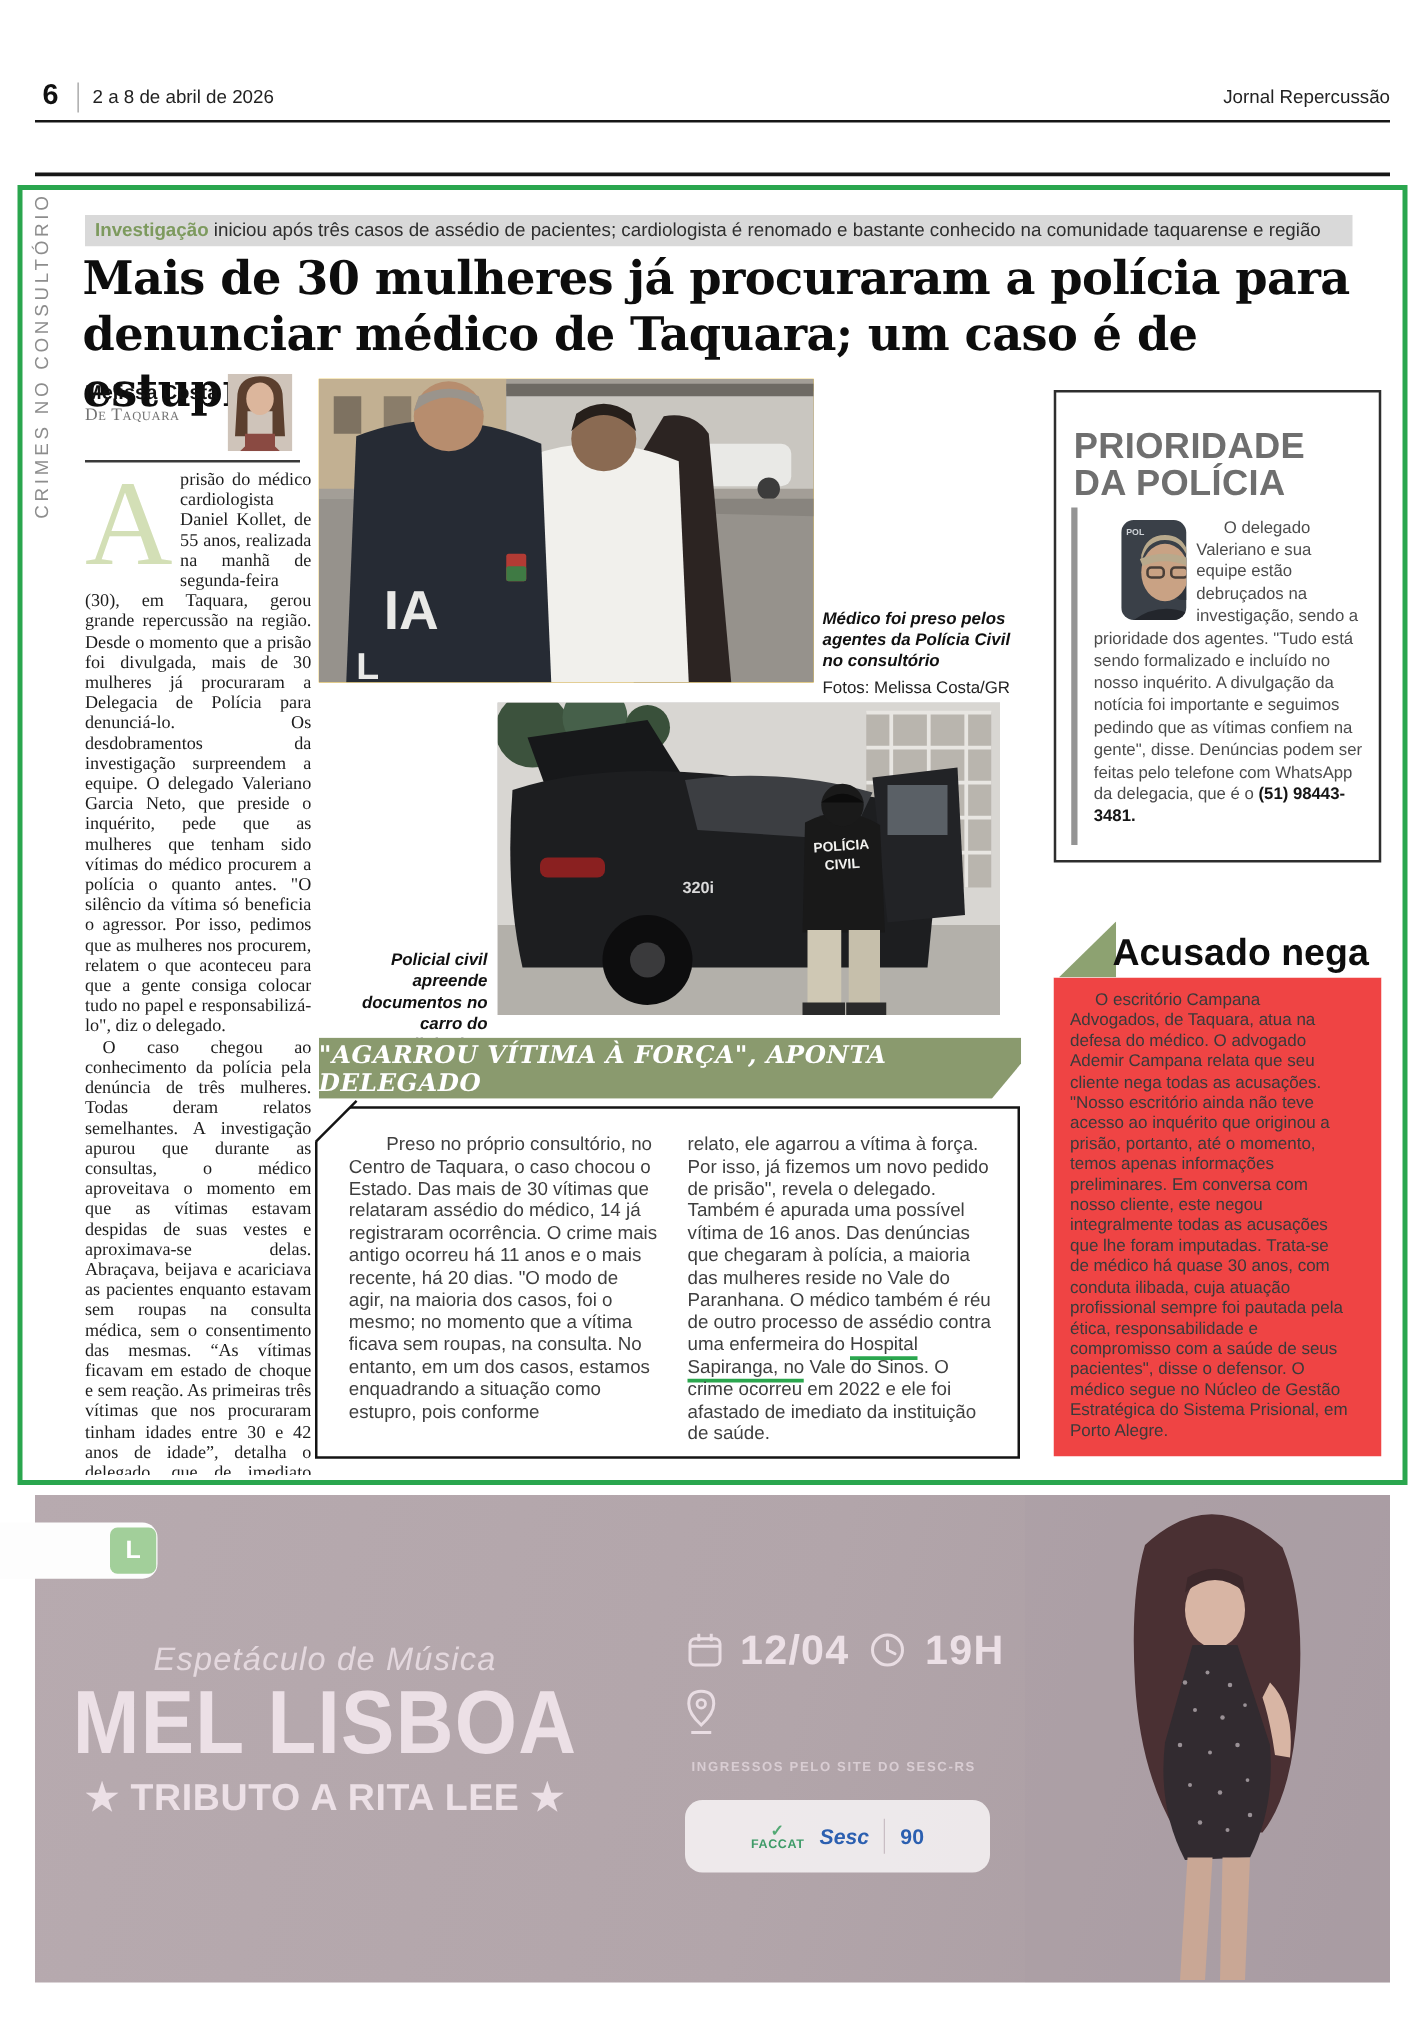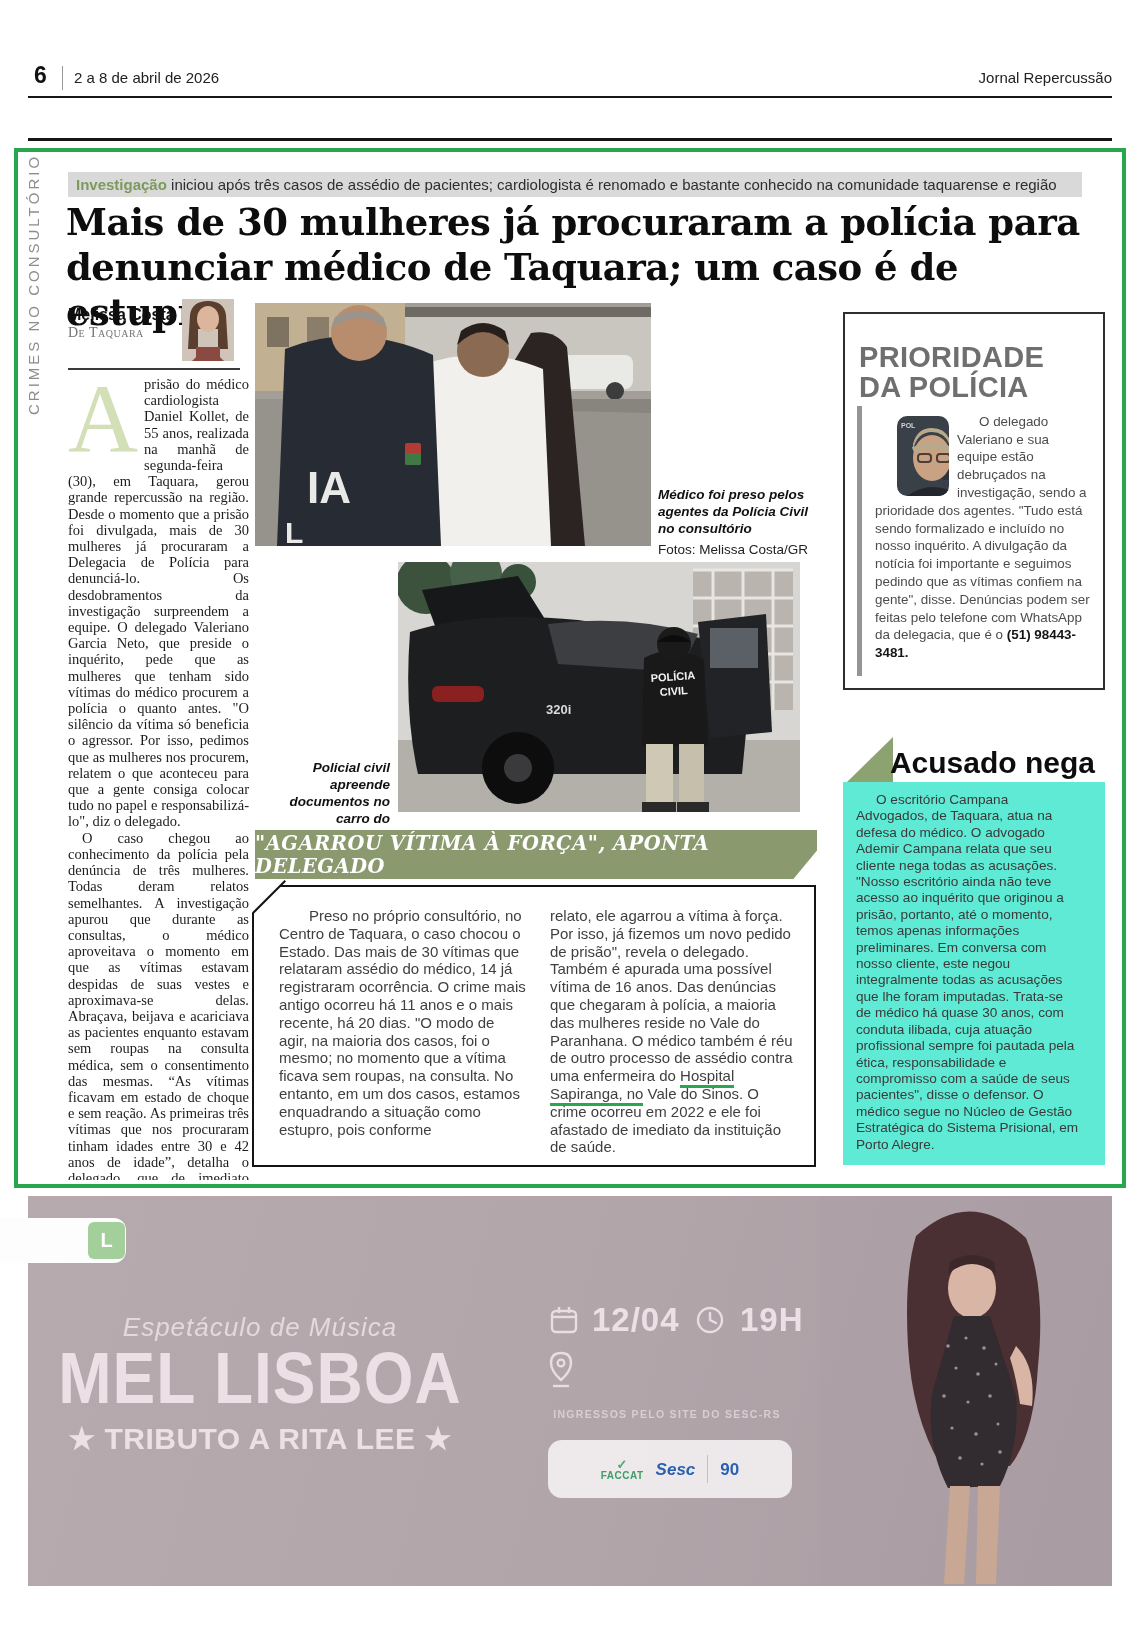--- a/index.html
+++ b/index.html
@@ -73,21 +73,21 @@
   .pb-text{margin:10px 12px 12px 30px;font:13.4px/17.8px "Liberation Sans",sans-serif;color:#4c4c4c;text-indent:22px;}
   .pb-photo{float:left;width:74px;height:80px;border-radius:10px;overflow:hidden;margin:3px 8px 2px 0;}
   .pb-phone{font-weight:700;color:#151515;}
 
   
   .denial-box{left:843px;top:718px;width:262px;}
   .an-header{position:relative;height:64px;background:#fff;}
   .an-tri{position:absolute;left:4px;bottom:0;width:46px;height:45px;background:#8da271;
           clip-path:polygon(0 100%,100% 100%,100% 0);}
   .an-title{position:absolute;right:10px;bottom:4px;font:800 30px/1 "Liberation Sans",sans-serif;color:#0d0d0d;}
-  .an-body{background:#5eead4;min-height:356px;padding:10px 25px 12px 13px;box-sizing:border-box;
+  .an-body{background:#ef4444;min-height:356px;padding:10px 25px 12px 13px;box-sizing:border-box;
            font:13.6px/16.4px "Liberation Sans",sans-serif;color:#3a3a3a;}
   .an-body p{margin:0;text-indent:20px;}
 
   
   .ad{left:28px;top:1196px;width:1084px;height:390px;overflow:hidden;
       background:linear-gradient(105deg,#b7aaaf 0%,#b2a5aa 55%,#a89ba1 100%);}
   .ad-woman{position:absolute;right:0;top:0;width:292px;height:390px;}
   .ad-tab{left:0;top:1218px;width:126px;height:45px;background:#fdfdfd;border-radius:0 12px 12px 0;}
   .ad-badge{left:88px;top:1222px;width:37px;height:37px;background:#a2cf9a;border-radius:6px;
             display:flex;align-items:center;justify-content:center;

